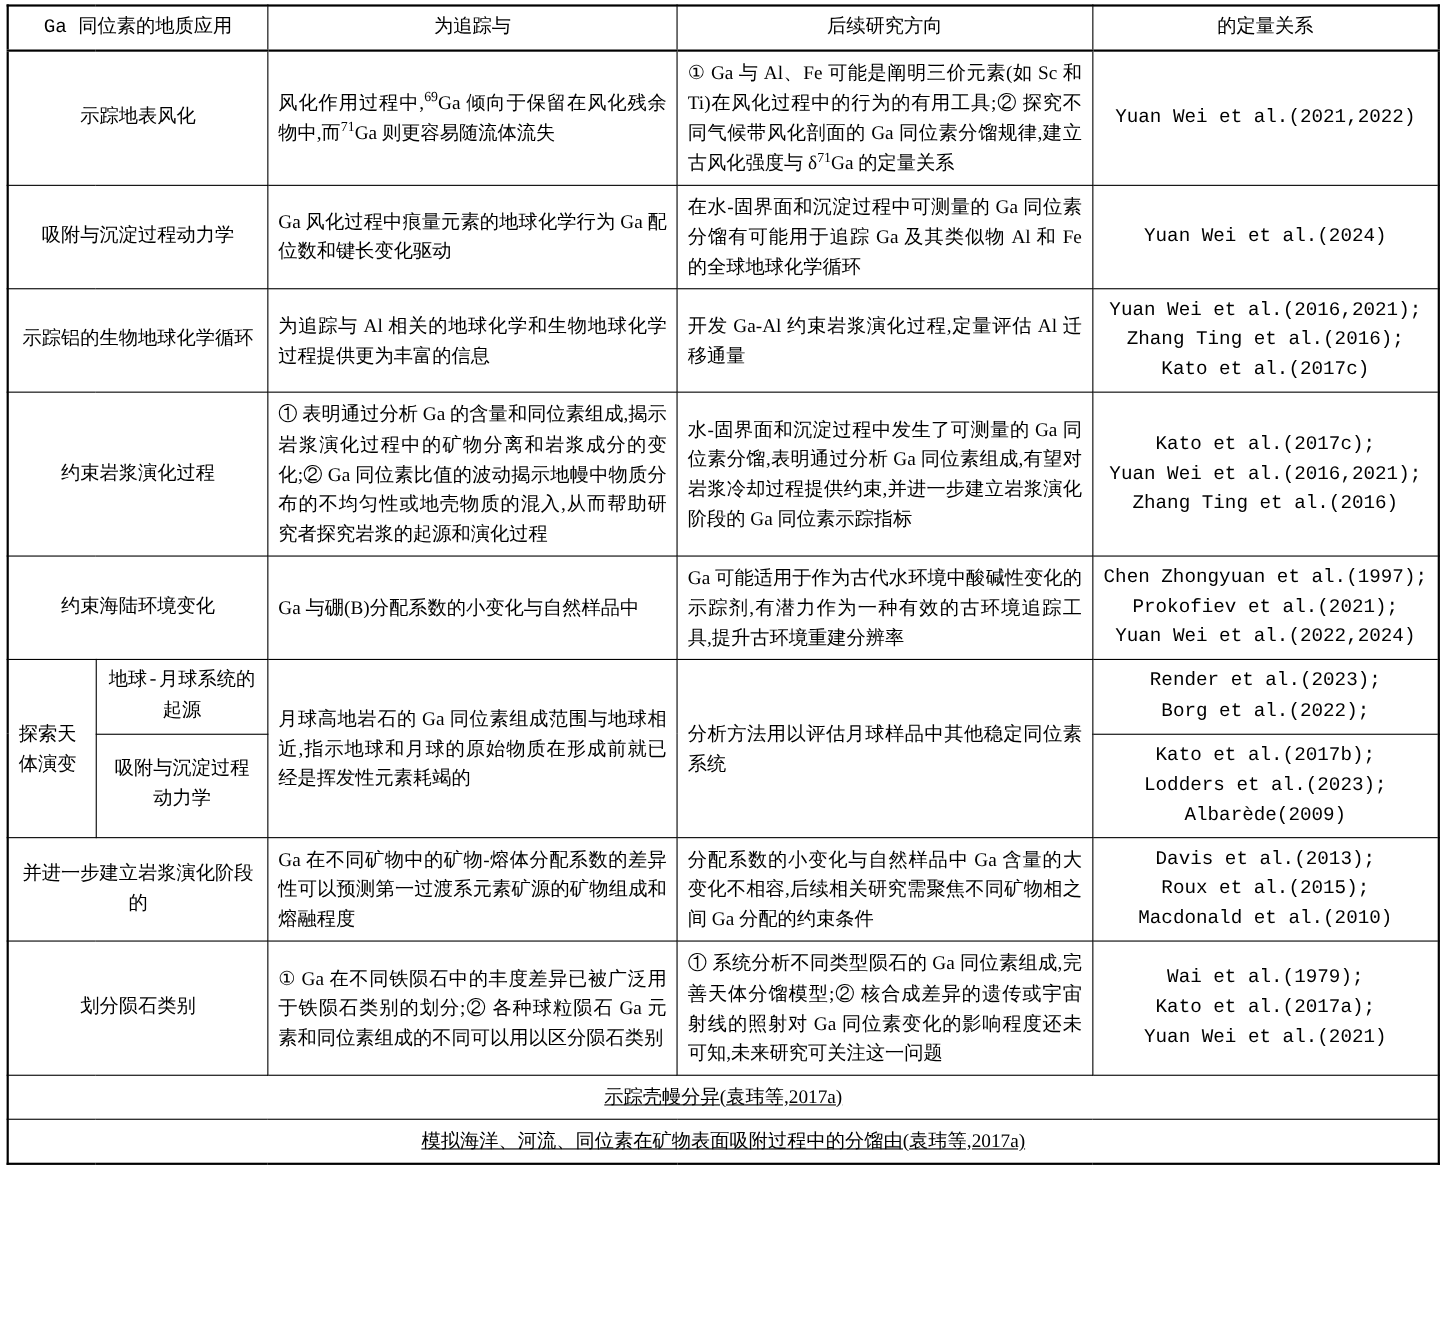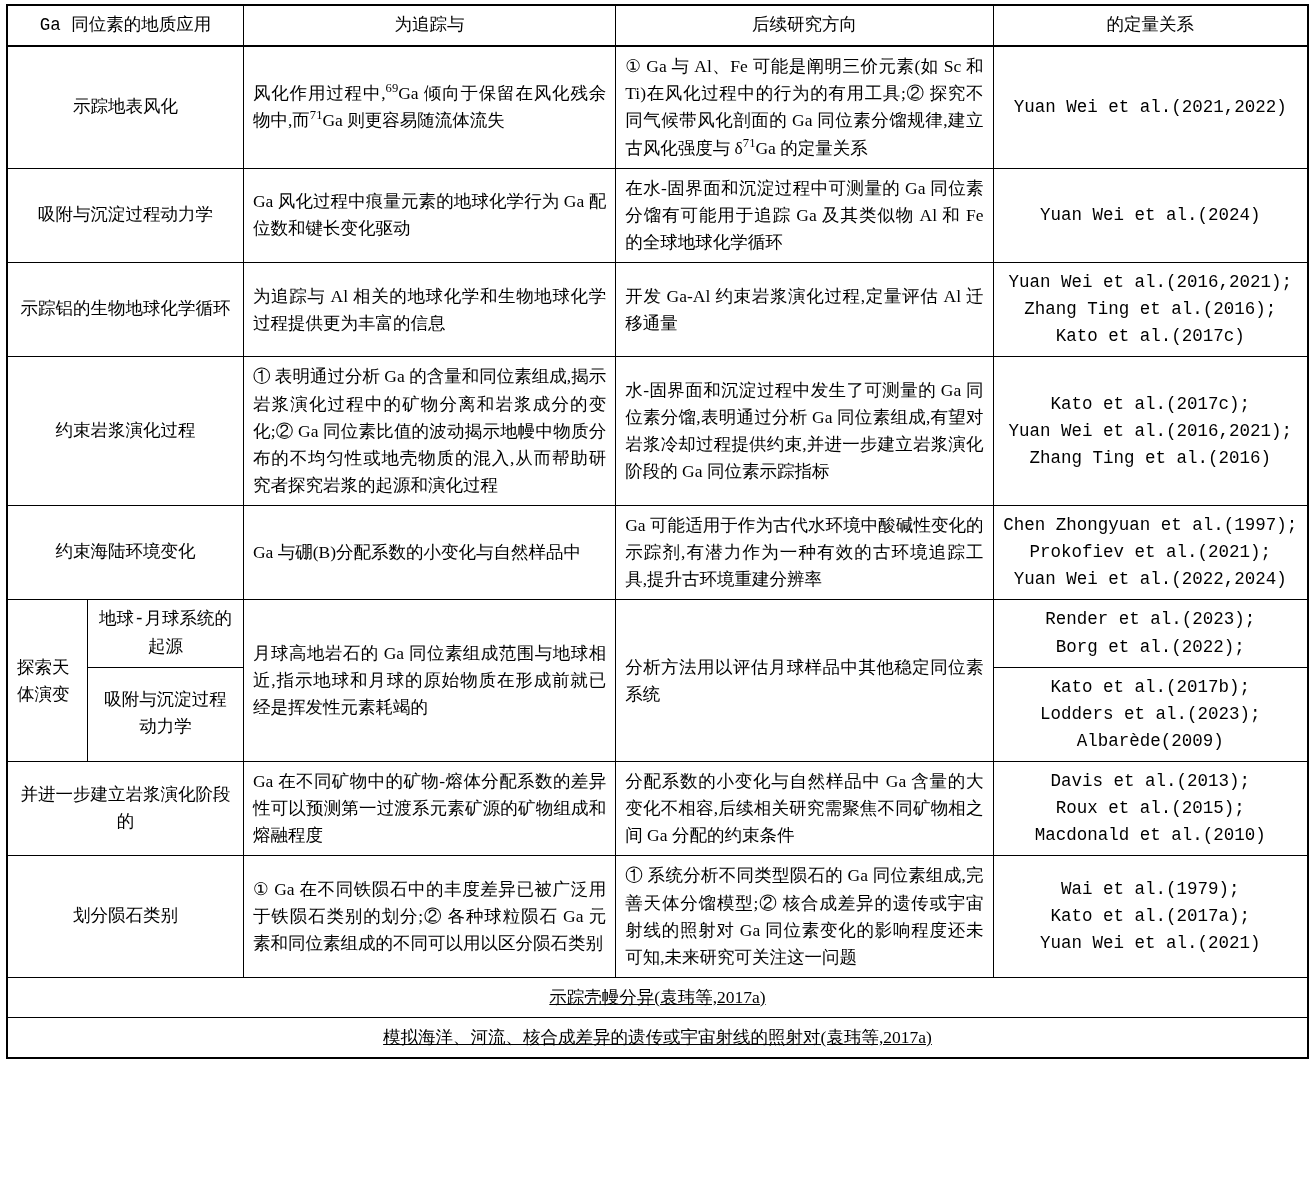--- a/index.html
+++ b/index.html
@@ -147,18 +147,18 @@
         <td colspan="2" class="c-center">划分陨石类别</td>
         <td class="c-just">① Ga 在不同铁陨石中的丰度差异已被广泛用于铁陨石类别的划分;② 各种球粒陨石 Ga 元素和同位素组成的不同可以用以区分陨石类别</td>
         <td class="c-just">① 系统分析不同类型陨石的 Ga 同位素组成,完善天体分馏模型;② 核合成差异的遗传或宇宙射线的照射对 Ga 同位素变化的影响程度还未可知,未来研究可关注这一问题</td>
         <td class="c-center">Wai et al.(1979);<br>Kato et al.(2017a);<br>Yuan Wei et al.(2021)</td>
       </tr>
 
       <tr class="footrow">
         <td colspan="5">示踪壳幔分异(袁玮等,2017a)</td>
       </tr>
       <tr class="footrow">
-        <td colspan="5">模拟海洋、河流、核合成差异的遗传或宇宙射线的照射对(袁玮等,2017a)</td>
+        <td colspan="5">模拟海洋、河流、同位素在矿物表面吸附过程中的分馏由(袁玮等,2017a)</td>
       </tr>
 
     </tbody>
   </table>
 </div>
 
 </body></html>

